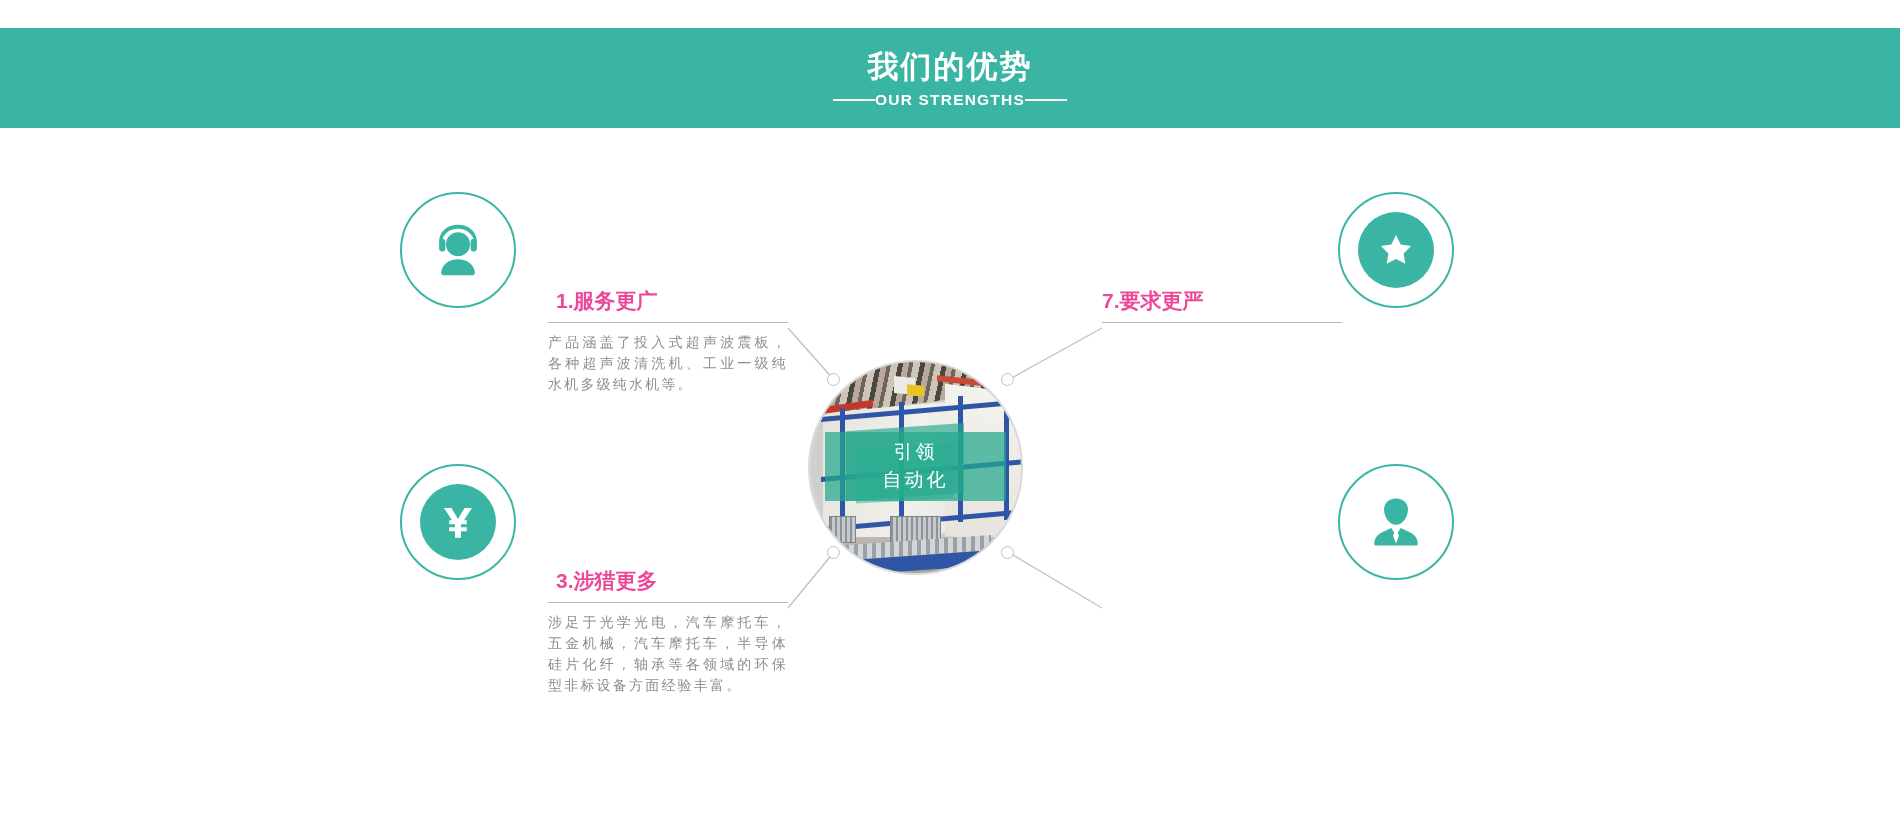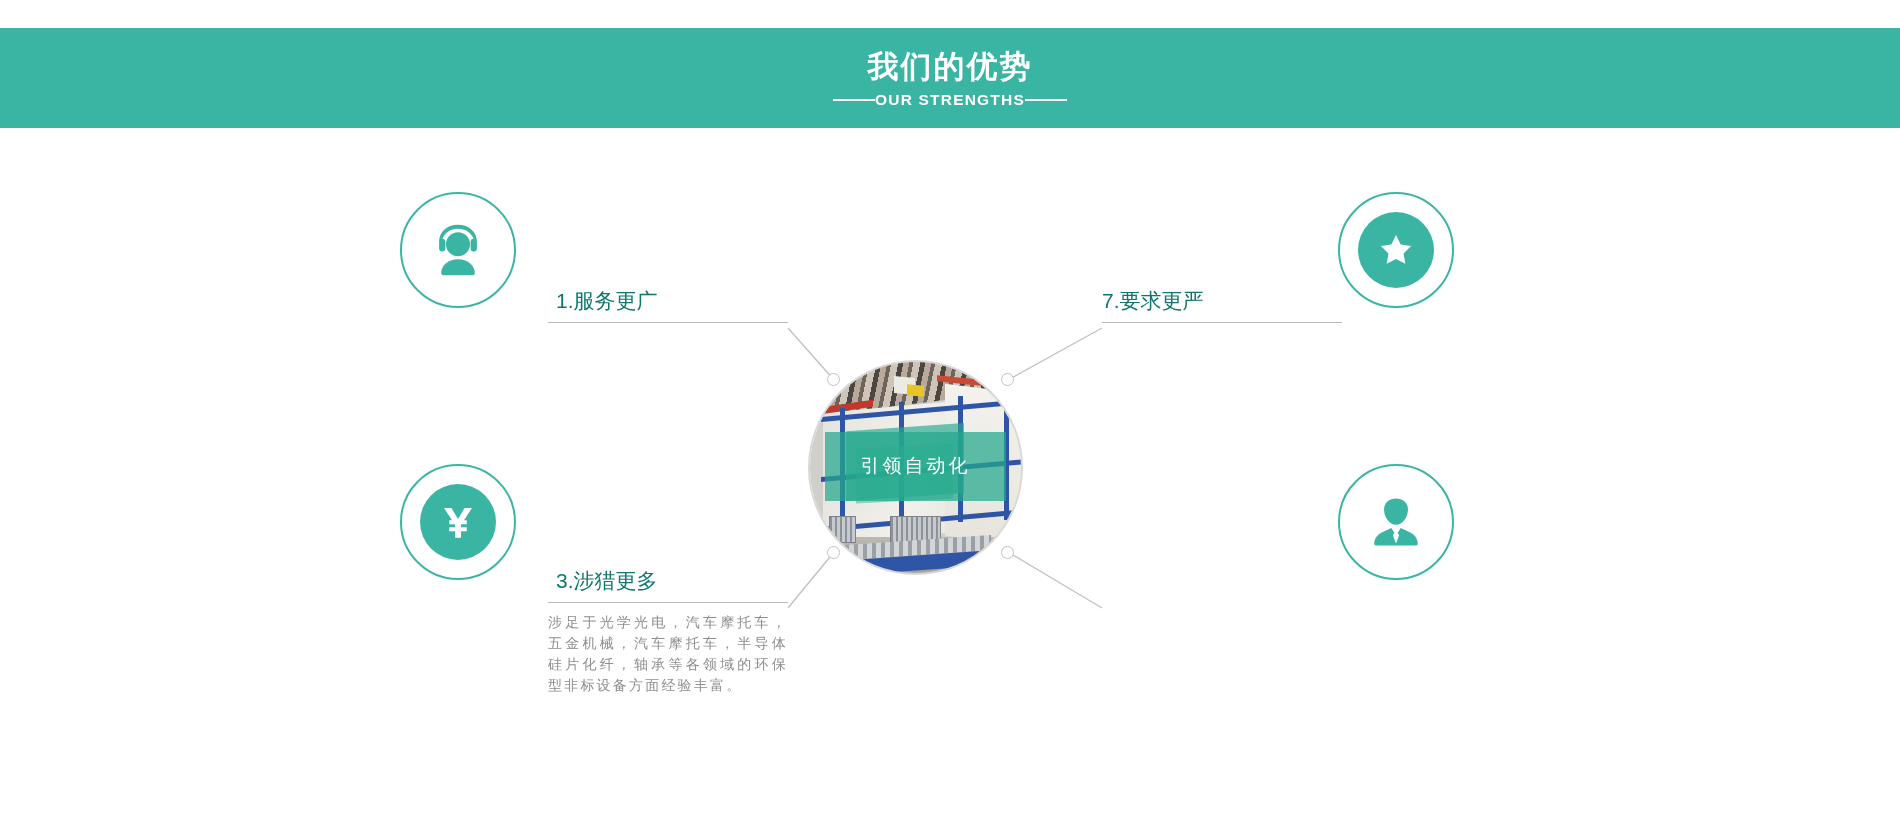--- a/index.html
+++ b/index.html
@@ -224,21 +224,21 @@
     height: 33%;
     background: rgba(34, 167, 140, 0.72);
   }
   .photo-caption {
     position: absolute;
     left: 0;
     right: 0;
     top: 33%;
     height: 33%;
     display: flex;
-    flex-direction: row;
+    flex-direction: column;
     align-items: center;
     justify-content: center;
     color: #ffffff;
     font-size: 19px;
     letter-spacing: 3px;
     line-height: 1.5;
   }
 
   
   .icon-circle {
@@ -279,22 +279,22 @@
     position: absolute;
     width: 240px;
   }
   .feature.f1 { left: 548px; top: 160px; }
   .feature.f2 { left: 1102px; top: 160px; }
   .feature.f3 { left: 548px; top: 440px; }
   .feature.f4 { left: 1102px; top: 440px; }
 
   .feature-title {
     font-size: 21px;
-    color: #0f766e;
-    font-weight: normal;
+    color: #ec4899;
+    font-weight: bold;
     line-height: 1.2;
     padding-bottom: 9px;
     white-space: nowrap;
   }
   .feature.f1 .feature-title,
   .feature.f3 .feature-title { padding-left: 8px; }
 
   .feature-divider {
     width: 100%;
     height: 1px;
@@ -422,20 +422,21 @@
         <svg width="58" height="58" viewBox="0 0 64 64" fill="#3bb5a3">
           <path d="M32 6c-7.4 0-13.2 4.8-13.2 12.1 0 8.4 5.9 17 13.2 17s13.2-8.6 13.2-17C45.2 10.8 39.4 6 32 6z"></path>
           <path d="M46.6 43.1l-9.4-4.4-3.4 5.3 1.6 2.6-3.4 9-3.4-9 1.6-2.6-3.4-5.3-9.4 4.4C11.6 45.4 8 50.3 8 55.9c0 1.2 1 2.1 2.1 2.1h43.8c1.2 0 2.1-.9 2.1-2.1 0-5.6-3.6-10.5-9.4-12.8z"></path>
         </svg>
       </div>
     </div>
 
     <div class="feature f1">
       <div class="feature-title">1.服务更广</div>
       <div class="feature-divider"></div>
+      <div class="feature-body">产品涵盖了投入式超声波震板，各种超声波清洗机、工业一级纯水机多级纯水机等。</div>
     </div>
 
     <div class="feature f2">
       <div class="feature-title">7.要求更严</div>
       <div class="feature-divider"></div>
     </div>
 
     <div class="feature f3">
       <div class="feature-title">3.涉猎更多</div>
       <div class="feature-divider"></div>

